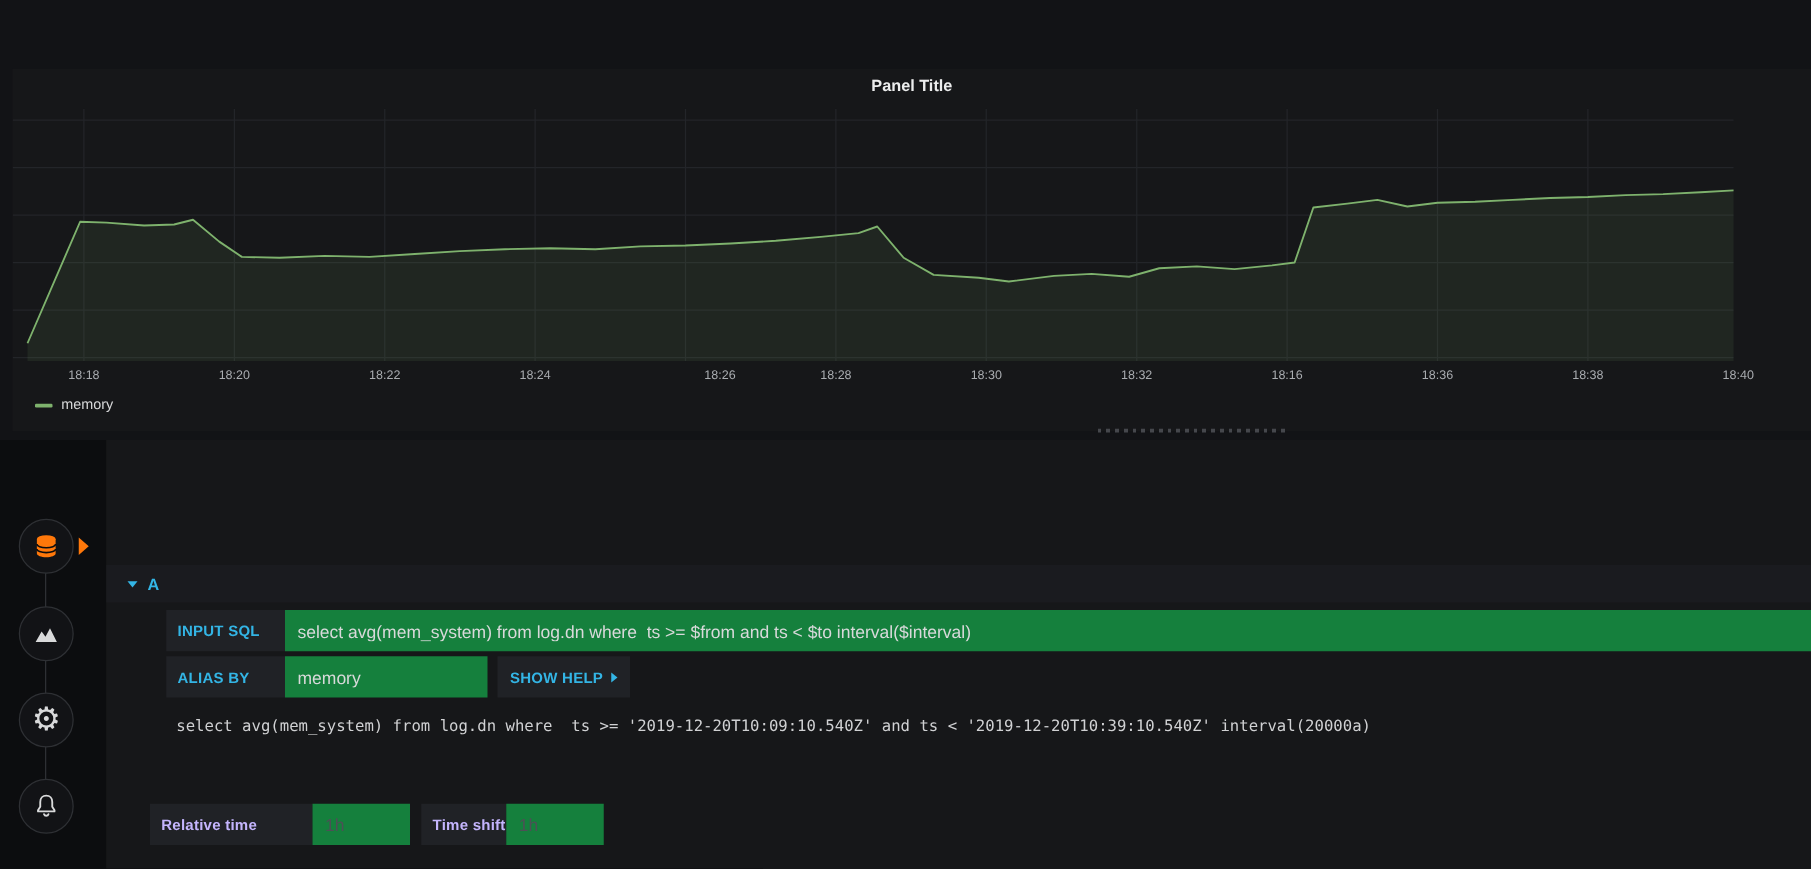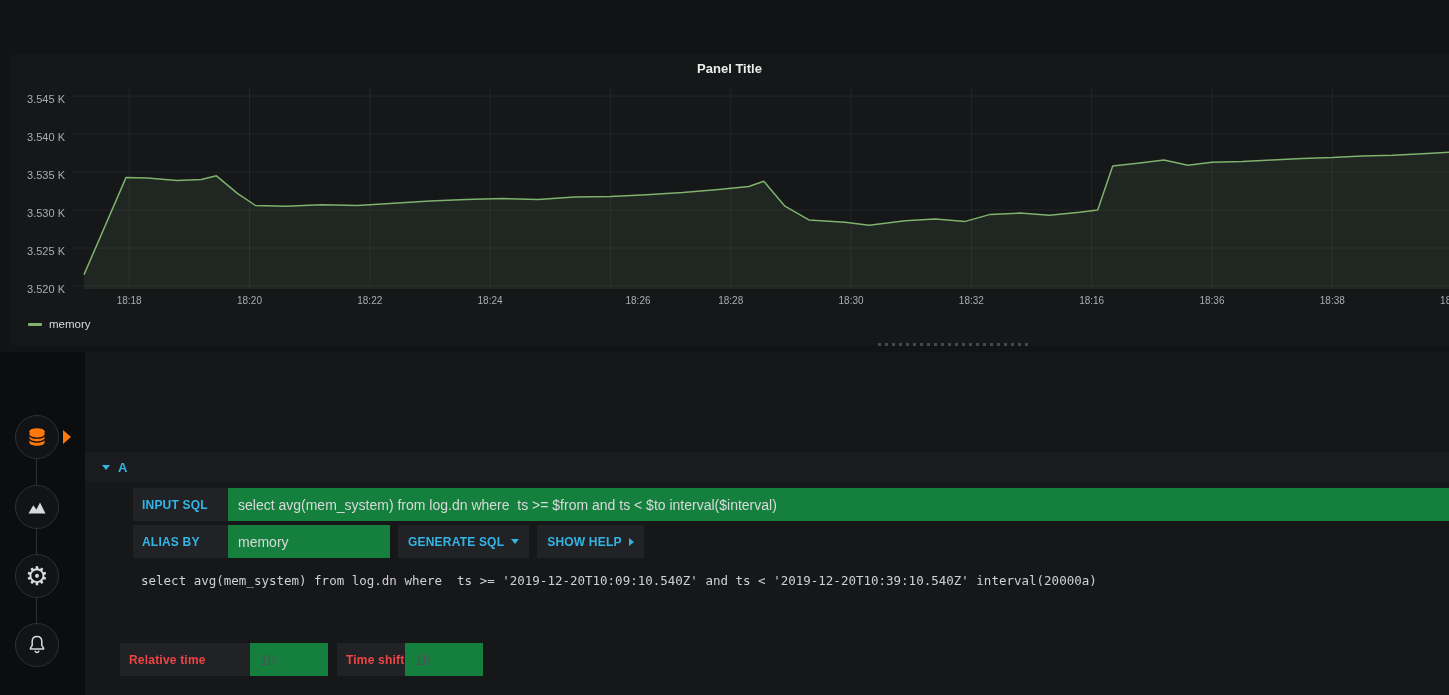--- a/index.html
+++ b/index.html
@@ -51,21 +51,21 @@
   .query-heading { color:#eceded; font-size:16px; font-weight:500; }
   .ds-picker { width:200px; height:33px; background:#0b0c0e; border:1px solid #2a2c31; border-radius:2px;
                display:flex; align-items:center; padding:0 11px; gap:9px; cursor:pointer; }
   .ds-logo { color:#7eb6da; font-size:14px; font-family:"DejaVu Sans", sans-serif; }
   .ds-name { flex:1; color:#d8d9da; font-size:14px; font-weight:500; }
   .row-header { position:absolute; top:100px; left:0; right:0; height:30px; background:#1a1b1f;
                 display:flex; align-items:center; gap:8px; padding-left:17px; cursor:pointer; }
   .row-letter { color:#33b5e5; font-size:13px; font-weight:700; }
   .form-rows { position:absolute; top:136px; left:48px; right:0; }
   .frow { display:flex; height:33px; margin-bottom:4px; }
-  .flabel { background:#202226; color:#ef4444; font-size:12px; font-weight:700; letter-spacing:.2px;
+  .flabel { background:#202226; color:#c4b5fd; font-size:12px; font-weight:700; letter-spacing:.2px;
             display:flex; align-items:center; padding-left:9px; height:33px; }
   .flabel.accent { color:#33b5e5; width:95px; flex:0 0 95px; }
   .finput { background:#15803d; border:none; outline:none; color:#d8d9da; font-size:14px;
             height:33px; padding:0 10px; font-family:"Liberation Sans", sans-serif; }
   .finput::placeholder { color:#4d5056; }
   .sql-input { flex:1; }
   .alias-input { width:162px; flex:0 0 162px; }
   .btn-label { height:33px; background:#202226; margin-left:8px; padding:0 10px; display:flex;
                align-items:center; gap:7px; color:#33b5e5; font-size:12px; font-weight:700;
                letter-spacing:.2px; cursor:pointer; }
@@ -78,28 +78,20 @@
 </style>
 </head>
 <body>
 
 <div class="screen">
 
 
   <section class="panel">
     <div class="panel-title">Panel Title</div>
     <div class="chart">
-      <div class="y-axis" id="yAxis">
-          <div class="ytick" style="top: 6.11278px;">3.545 K</div>
-          <div class="ytick" style="top: 44.0827px;">3.540 K</div>
-          <div class="ytick" style="top: 82.0526px;">3.535 K</div>
-          <div class="ytick" style="top: 120.023px;">3.530 K</div>
-          <div class="ytick" style="top: 157.992px;">3.525 K</div>
-          <div class="ytick" style="top: 195.962px;">3.520 K</div>
-        </div>
       <div class="plot-col">
         <div class="plot" id="plot"><svg width="1377" height="202">
               <line x1="0" x2="1377" y1="9.1" y2="9.1" stroke="#232529" stroke-width="1"></line>
               <line x1="0" x2="1377" y1="47.1" y2="47.1" stroke="#232529" stroke-width="1"></line>
               <line x1="0" x2="1377" y1="85.1" y2="85.1" stroke="#232529" stroke-width="1"></line>
               <line x1="0" x2="1377" y1="123.0" y2="123.0" stroke="#232529" stroke-width="1"></line>
               <line x1="0" x2="1377" y1="161.0" y2="161.0" stroke="#232529" stroke-width="1"></line>
               <line x1="0" x2="1377" y1="199.0" y2="199.0" stroke="#232529" stroke-width="1"></line>
               <line y1="0" y2="202" x1="57.1" x2="57.1" stroke="#232529" stroke-width="1"></line>
               <line y1="0" y2="202" x1="177.5" x2="177.5" stroke="#232529" stroke-width="1"></line>
@@ -183,24 +175,20 @@
 
       <div class="form-rows">
         <div class="frow">
           <label class="flabel accent">INPUT SQL</label>
           <input class="finput sql-input" spellcheck="false" value="select avg(mem_system) from log.dn where  ts &gt;= $from and ts &lt; $to interval($interval)" style="">
         </div>
         <div class="frow">
           <label class="flabel accent">ALIAS BY</label>
           <input class="finput alias-input" spellcheck="false" value="memory" style="">
           <div class="btn-label">
-            <span>GENERATE SQL</span>
-            <span class="caret-down blue"></span>
-          </div>
-          <div class="btn-label">
             <span>SHOW HELP</span>
             <span class="caret-right"></span>
           </div>
         </div>
         <div class="gen-sql">select avg(mem_system) from log.dn where  ts &gt;= '2019-12-20T10:09:10.540Z' and ts &lt; '2019-12-20T10:39:10.540Z' interval(20000a)</div>
       </div>
 
       <div class="time-row">
         <label class="flabel wlabel">Relative time</label>
         <input class="finput time-input" placeholder="1h" style="">

